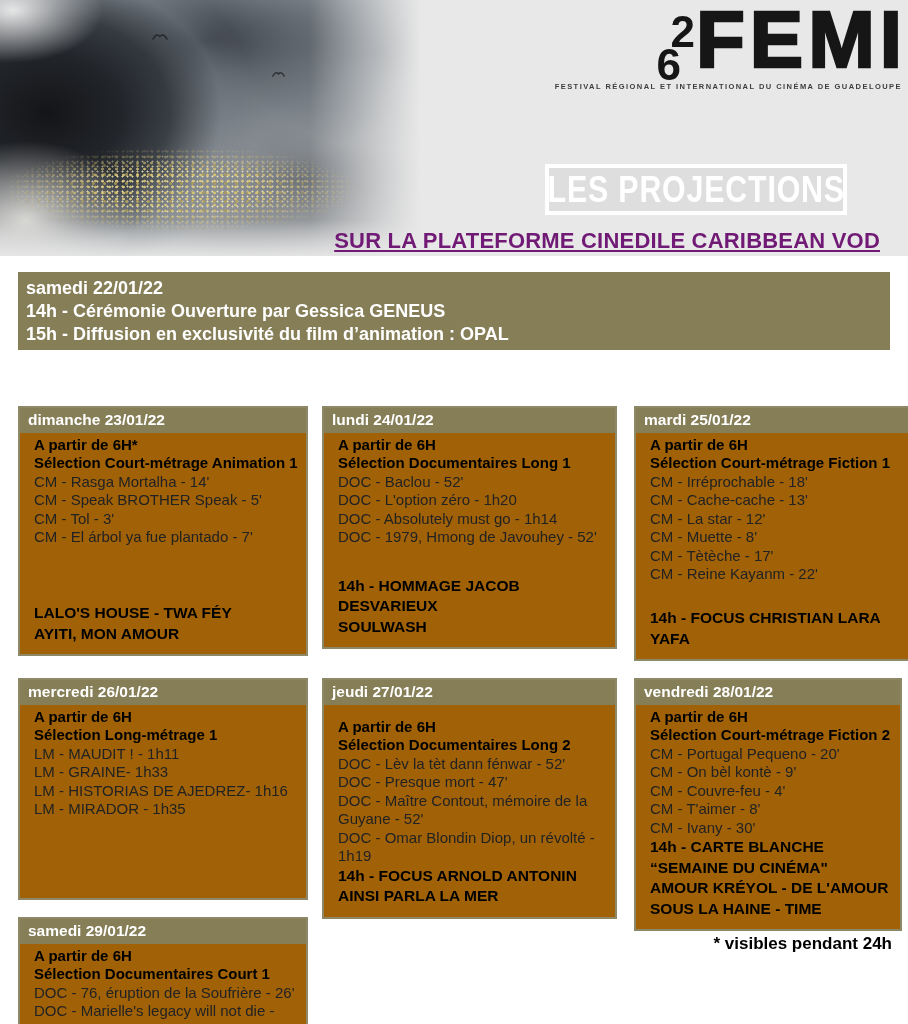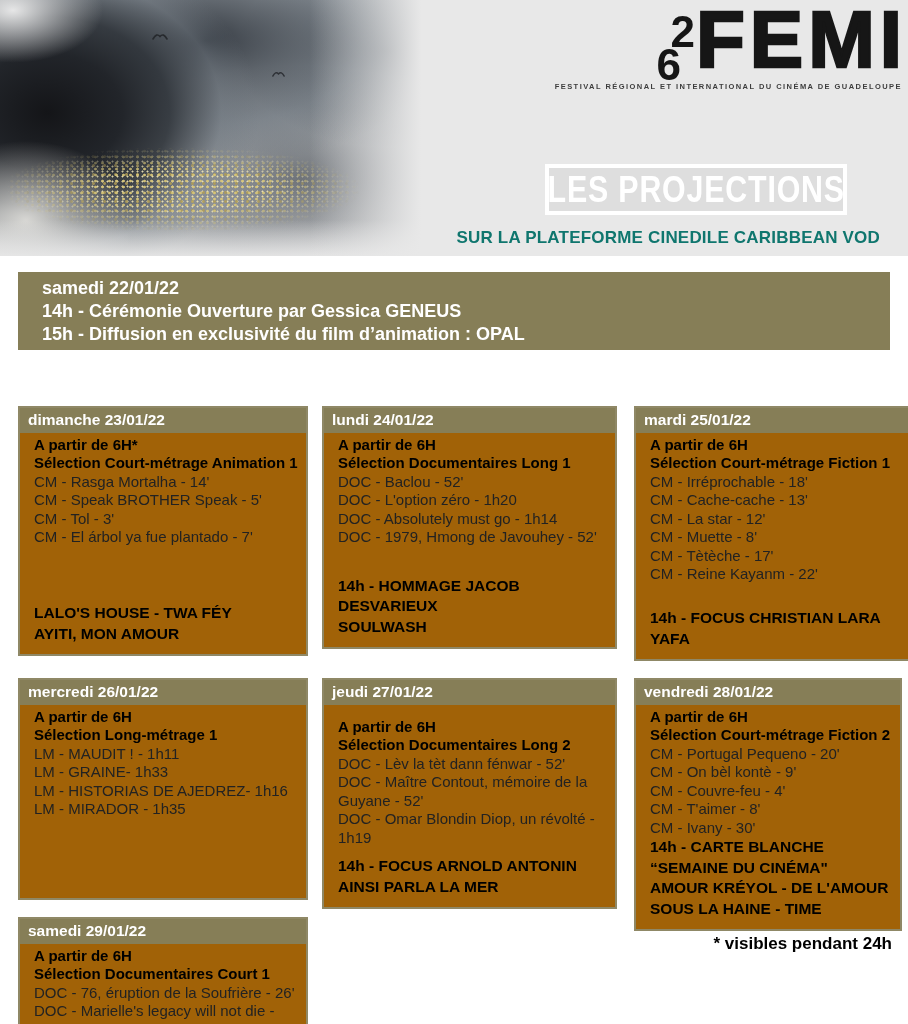--- a/index.html
+++ b/index.html
@@ -48,24 +48,24 @@
   .logo{position:absolute;top:2px;right:6px;display:flex;flex-direction:column;align-items:flex-end;color:#161616;}
   .logo-row{display:flex;align-items:flex-start;}
   .logo-num{display:flex;flex-direction:column;font-weight:bold;font-size:44px;line-height:0.74;margin:14px 2px 0 0;letter-spacing:-1px;}
   .logo-num .n0{margin-left:14px;}
   .logo-num .n1{margin-left:0;}
   .logo-title{font-size:80px;font-weight:bold;line-height:0.94;letter-spacing:5px;margin-right:-5px;-webkit-text-stroke:2.5px #161616;}
   .logo-tagline{font-size:7.5px;font-weight:bold;letter-spacing:1.45px;color:#3d3d3d;margin-top:1px;white-space:nowrap;}
 
   .title-box{position:absolute;left:545px;top:164px;width:302px;height:51px;background:#dedede;border:4px solid #fff;display:flex;align-items:center;justify-content:center;overflow:hidden;}
   .title-box span{color:#fff;font-weight:bold;font-size:37px;letter-spacing:1px;white-space:nowrap;transform:scaleX(0.82);}
-  .subtitle{position:absolute;top:228px;right:28px;font-size:17px;font-weight:bold;color:#0f766e;letter-spacing:0.2px;}
-
-  
-  .opening-banner{position:absolute;left:18px;top:272px;width:872px;height:78px;background:var(--olive);color:#fff;font-weight:bold;font-size:18px;line-height:23px;padding:5px 12px 0 24px;}
+  .subtitle{position:absolute;top:228px;right:28px;font-size:22px;font-weight:bold;color:#701a75;letter-spacing:0.2px;text-decoration:underline;}
+
+  
+  .opening-banner{position:absolute;left:18px;top:272px;width:872px;height:78px;background:var(--olive);color:#fff;font-weight:bold;font-size:18px;line-height:23px;padding:5px 12px 0 8px;}
 
   
   .card{position:absolute;background:#a16207;border:2px solid var(--card-border);display:flex;flex-direction:column;margin-top:48px;}
   .card-header{background:var(--olive);color:#fff;font-weight:bold;font-size:15.5px;line-height:1;padding:4px 8px 5px 8px;}
   .card-body{flex:1;display:flex;flex-direction:column;padding:3px 8px 8px 14px;font-size:15px;line-height:18.5px;color:#222;}
   .line.bold{font-weight:bold;color:#000;}
   .afternoon{margin-top:auto;padding-bottom:2px;}
   .afternoon .line{font-weight:bold;color:#000;font-size:15.5px;line-height:20.5px;}
 
   .card-1{left:18px; top:358px; width:290px; min-height:250px;}
@@ -175,20 +175,21 @@
           <div class="line">LM - HISTORIAS DE AJEDREZ- 1h16</div>
           <div class="line">LM - MIRADOR - 1h35</div>
         </div>
       </div>
       <div class="card card-5">
         <div class="card-header">jeudi 27/01/22</div>
         <div class="card-body">
           <div class="line bold">A partir de 6H</div>
           <div class="line bold">Sélection Documentaires Long 2</div>
           <div class="line">DOC - Lèv la tèt dann fénwar - 52'</div>
+          <div class="line">DOC - Presque mort - 47'</div>
           <div class="line">DOC - Maître Contout, mémoire de la Guyane - 52'</div>
           <div class="line">DOC - Omar Blondin Diop, un révolté - 1h19</div>
           <div class="afternoon">
             <div class="line bold">14h - FOCUS ARNOLD ANTONIN</div>
             <div class="line bold">AINSI PARLA LA MER</div>
           </div>
         </div>
       </div>
       <div class="card card-6">
         <div class="card-header">vendredi 28/01/22</div>

